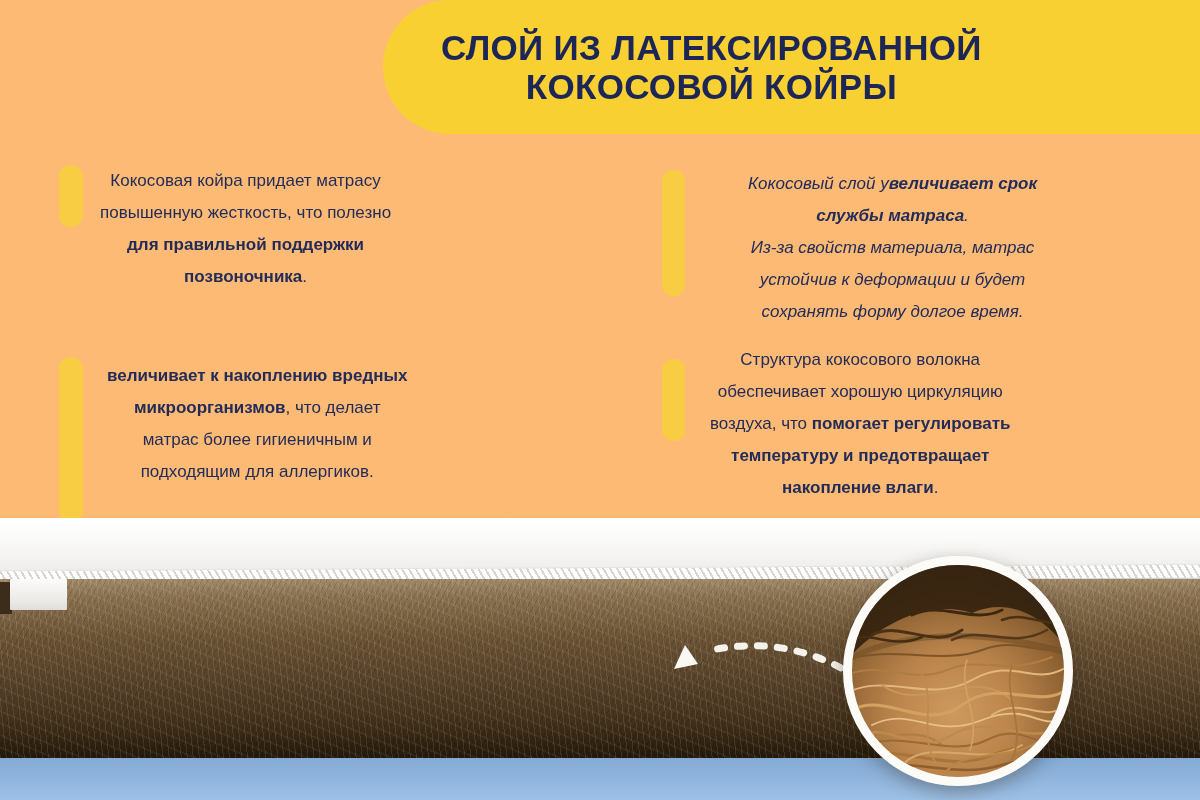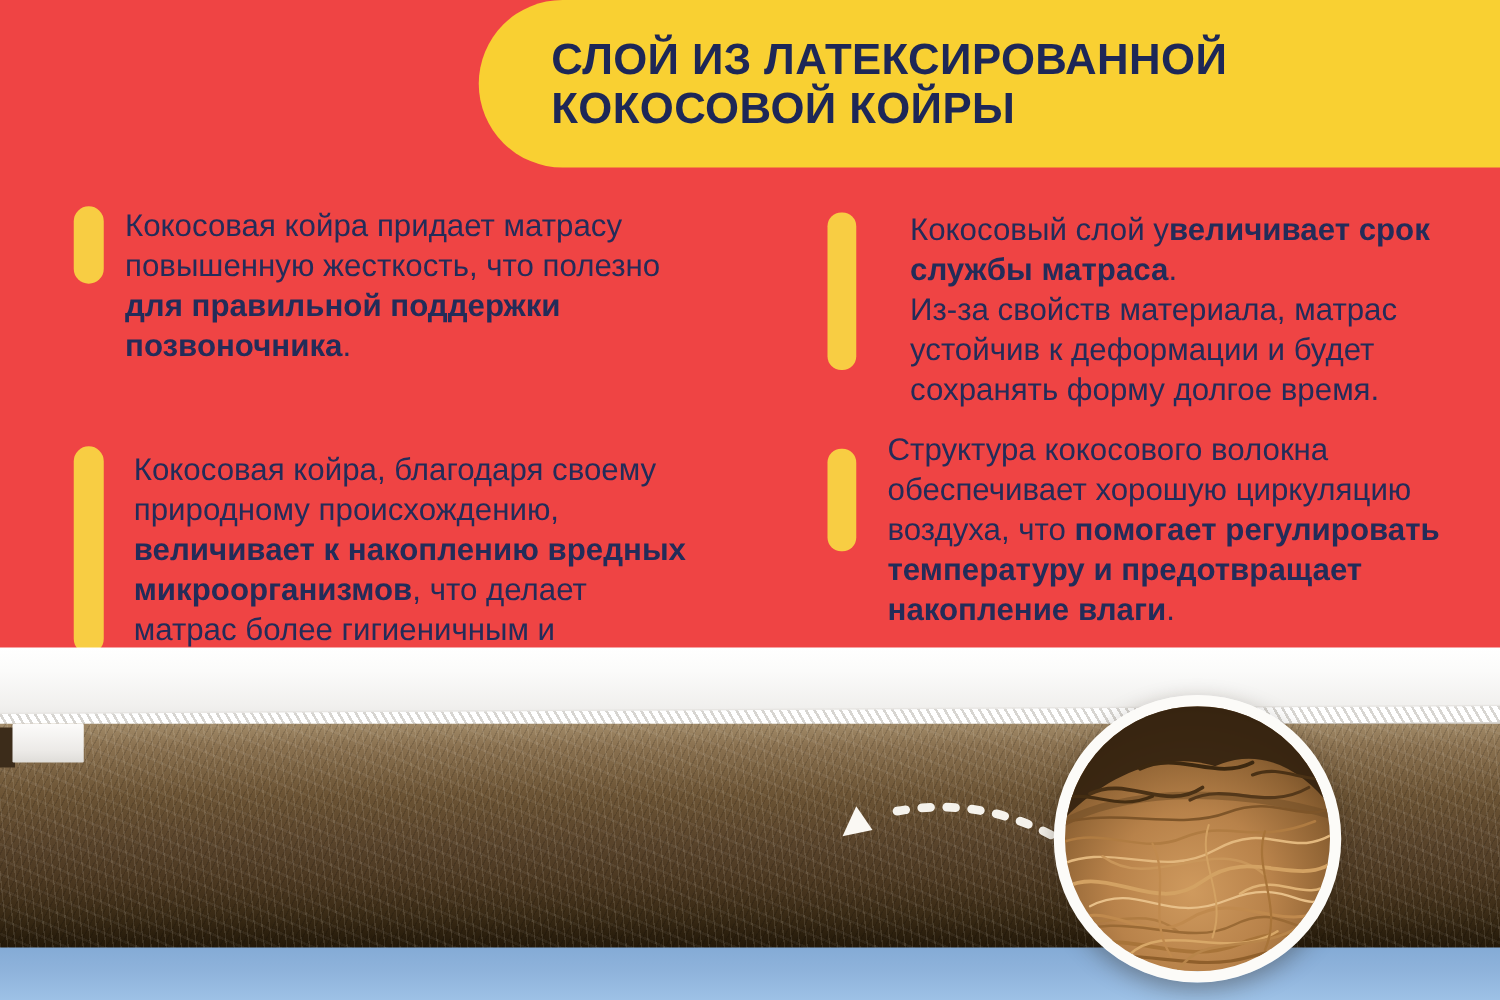--- a/index.html
+++ b/index.html
@@ -1,38 +1,38 @@
 <!DOCTYPE html>
 <html style="--banner-yellow: #F9D032; --bar-yellow: #F8CD43; --navy: #1D2757; --text-navy: #232C59; --blue-base: #8FB3DB;"><head>
 <meta charset="utf-8">
 <style>
   html,body{margin:0;padding:0;}
   body{width:1200px;height:800px;overflow:hidden;background:#ffffff;
        font-family:"Liberation Sans","DejaVu Sans",sans-serif;}
-  .page{position:relative;width:1200px;height:800px;background:#ef4444;}
+  .page{position:relative;width:1200px;height:800px;background:#fdba74;text-align:center;}
 
   
   .banner{position:absolute;left:383px;top:0;width:817px;height:134px;
           background:var(--banner-yellow,#F9D032);
           border-radius:70px 0 0 70px;
           display:flex;align-items:center;}
   .banner-title{margin:0 0 0 58px;font-size:35px;line-height:39px;font-weight:800;
                 letter-spacing:.3px;color:var(--navy,#1D2757);white-space:pre-line;}
 
   
   .accent-bar{position:absolute;background:var(--bar-yellow,#F8CD43);}
   .bar1{left:59px;top:165px;width:24px;height:62px;border-radius:12px;}
   .bar2{left:662px;top:170px;width:23px;height:126px;border-radius:11px;}
   .bar3{left:59px;top:357px;width:24px;height:166px;border-radius:12px;}
   .bar4{left:662px;top:359px;width:23px;height:82px;border-radius:11px;}
-  .benefit-text{position:absolute;margin:0;font-size:25px;line-height:32px;
+  .benefit-text{position:absolute;margin:0;font-size:17px;line-height:32px;
                 color:var(--text-navy,#232C59);white-space:pre;}
   .benefit-text .b{font-weight:700;}
   .txt1{left:100px;top:165px;}
-  .txt2{left:728px;top:168px;}
+  .txt2{left:748px;top:168px;font-style:italic;}
   .txt3{left:107px;top:360px;}
   .txt4{left:710px;top:344px;}
 
   
   .photo{position:absolute;left:0;top:500px;width:1200px;height:300px;}
   .quilt{position:absolute;left:0;top:18px;width:1200px;height:62px;
          background:linear-gradient(180deg,#ffffff 0%,#fbfbfa 30%,#f1f0ee 75%,#e8e7e4 100%);}
   .piping{position:absolute;left:-5px;top:67px;width:1210px;height:13px;
           background:repeating-linear-gradient(60deg,#ffffff 0 4px,#d7d5d1 4px 6px);
           border-top:1px solid #e7e5e2;border-bottom:1px solid #cfccc7;
@@ -81,23 +81,21 @@
     <span class="accent-bar bar2"></span>
     <p class="benefit-text txt2"><span>Кокосовый слой у</span><span class="b">величивает срок
 службы матраса</span><span>.
 Из-за свойств материала, матрас
 устойчив к деформации и будет
 сохранять форму долгое время.</span></p>
   </section>
 
   <section>
     <span class="accent-bar bar3"></span>
-    <p class="benefit-text txt3"><span>Кокосовая койра, благодаря своему
-природному происхождению,
-</span><span class="b">величивает к накоплению вредных
+    <p class="benefit-text txt3"><span class="b">величивает к накоплению вредных
 микроорганизмов</span><span>, что делает
 матрас более гигиеничным и
 подходящим для аллергиков.</span></p>
   </section>
 
   <section>
     <span class="accent-bar bar4"></span>
     <p class="benefit-text txt4"><span>Структура кокосового волокна
 обеспечивает хорошую циркуляцию
 воздуха, что </span><span class="b">помогает регулировать

